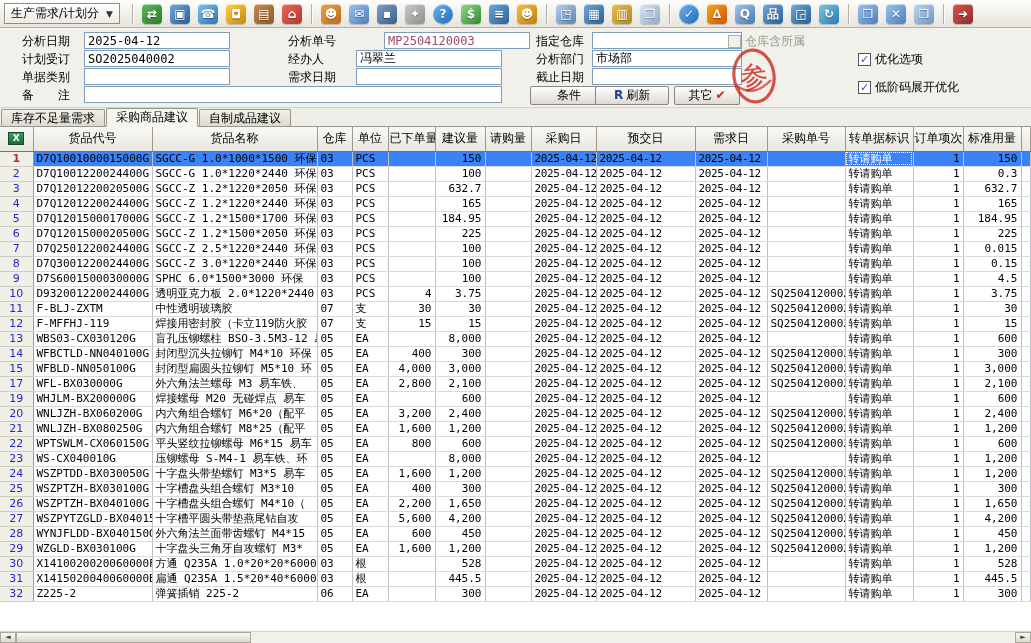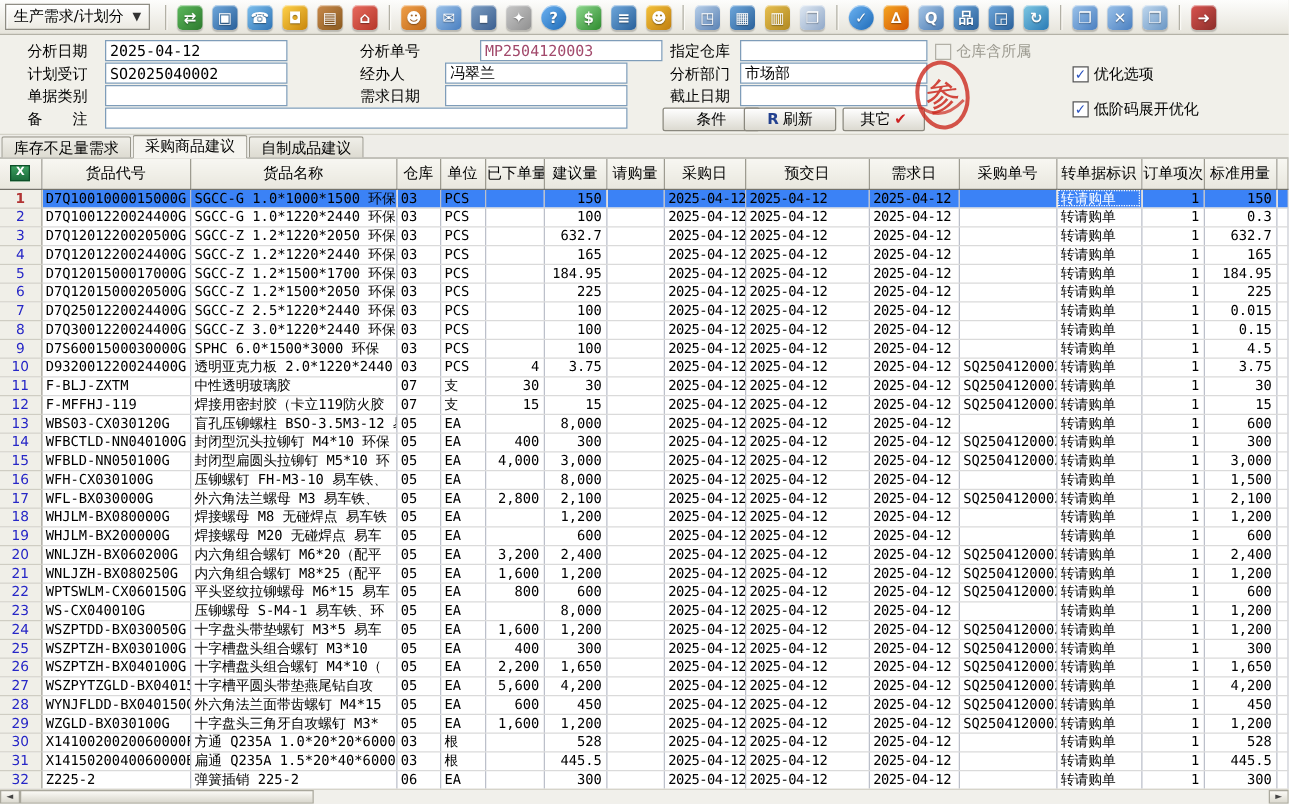--- a/index.html
+++ b/index.html
@@ -138,21 +138,21 @@
     <div class="f-label" style="left:288px;top:41px;width:64px">需求日期</div>
     <input class="f-input" style="left: 356px; top: 40px; width: 146px;" readonly="" value="">
 
     <div class="f-label" style="left:536px;top:5px;width:54px">指定仓库</div>
     <input class="f-input" style="left: 592px; top: 4px; width: 150px;" readonly="" value="">
     <div class="f-label" style="left:536px;top:23px;width:54px">分析部门</div>
     <input class="f-input" style="left: 592px; top: 22px; width: 150px;" readonly="" value="市场部">
     <div class="f-label" style="left:536px;top:41px;width:54px">截止日期</div>
     <input class="f-input" style="left: 592px; top: 40px; width: 150px;" readonly="" value="">
 
-    <div class="chk disabled" style="left:748px;top:6px">
+    <div class="chk disabled" style="left:728px;top:6px">
       <span class="box"></span>
       <span class="lbl">仓库含所属</span>
     </div>
     <div class="chk" style="left:858px;top:24px">
       <span class="box">✓</span>
       <span class="lbl">优化选项</span>
     </div>
     <div class="chk" style="left:858px;top:52px">
       <span class="box">✓</span>
       <span class="lbl">低阶码展开优化</span>
@@ -482,71 +482,35 @@
             <td class="date">2025-04-12</td>
             <td class="date">2025-04-12</td>
             <td class="date">2025-04-12</td>
             <td>SQ2504120002</td>
             <td>转请购单</td>
             <td class="r">1</td>
             <td class="r">3,000</td>
             <td></td>
           </tr>
           <tr>
-            <td class="idx">16</td>
-            <td>WFH-CX030100G</td>
-            <td>压铆螺钉 FH-M3-10 易车铁、</td>
-            <td>05</td>
-            <td>EA</td>
-            <td class="r"></td>
-            <td class="r">8,000</td>
-            <td class="r"></td>
-            <td class="date">2025-04-12</td>
-            <td class="date">2025-04-12</td>
-            <td class="date">2025-04-12</td>
-            <td></td>
-            <td>转请购单</td>
-            <td class="r">1</td>
-            <td class="r">1,500</td>
-            <td></td>
-          </tr>
-          <tr>
             <td class="idx">17</td>
             <td>WFL-BX030000G</td>
             <td>外六角法兰螺母 M3 易车铁、</td>
             <td>05</td>
             <td>EA</td>
             <td class="r">2,800</td>
             <td class="r">2,100</td>
             <td class="r"></td>
             <td class="date">2025-04-12</td>
             <td class="date">2025-04-12</td>
             <td class="date">2025-04-12</td>
             <td>SQ2504120002</td>
             <td>转请购单</td>
             <td class="r">1</td>
             <td class="r">2,100</td>
-            <td></td>
-          </tr>
-          <tr>
-            <td class="idx">18</td>
-            <td>WHJLM-BX080000G</td>
-            <td>焊接螺母 M8 无碰焊点 易车铁</td>
-            <td>05</td>
-            <td>EA</td>
-            <td class="r"></td>
-            <td class="r">1,200</td>
-            <td class="r"></td>
-            <td class="date">2025-04-12</td>
-            <td class="date">2025-04-12</td>
-            <td class="date">2025-04-12</td>
-            <td></td>
-            <td>转请购单</td>
-            <td class="r">1</td>
-            <td class="r">1,200</td>
             <td></td>
           </tr>
           <tr>
             <td class="idx">19</td>
             <td>WHJLM-BX200000G</td>
             <td>焊接螺母 M20 无碰焊点 易车</td>
             <td>05</td>
             <td>EA</td>
             <td class="r"></td>
             <td class="r">600</td>

